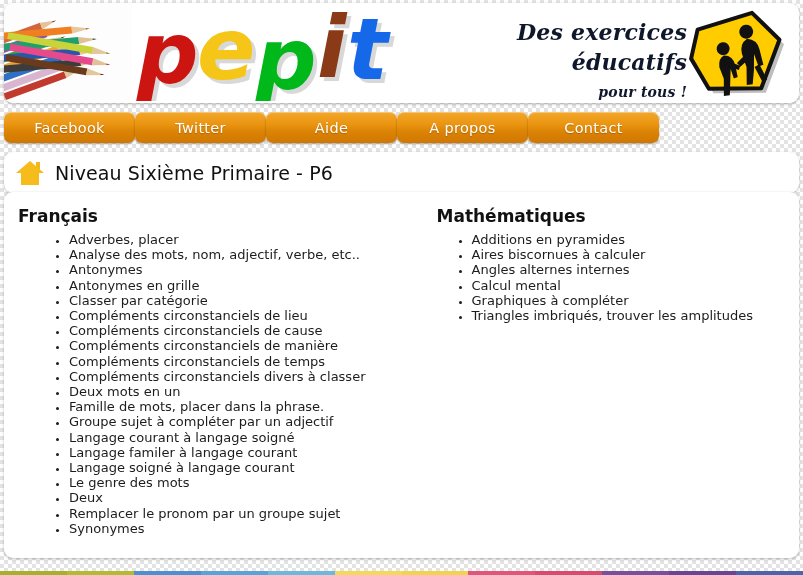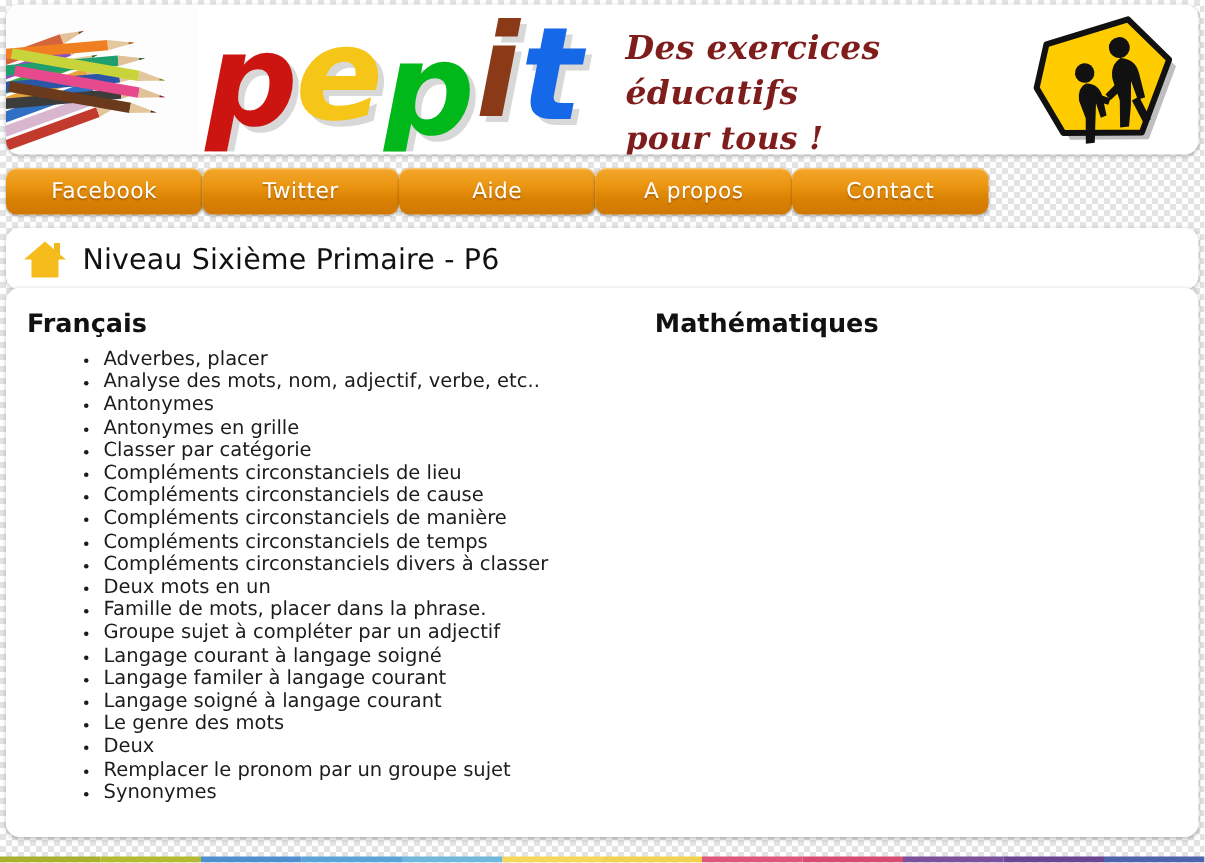--- a/index.html
+++ b/index.html
@@ -61,30 +61,30 @@
     width: 280px;
     height: 96px;
   }
   .logo-word svg { display: block; }
 
   .tagline {
     position: absolute;
     left: 413px;
     top: 14px;
     width: 270px;
-    color: #7f1d1d;
+    color: #0f172a;
     font-family: "DejaVu Serif", "Liberation Serif", serif;
     font-style: italic;
     font-weight: bold;
     font-size: 22px;
     line-height: 30px;
-    text-align: left;
+    text-align: right;
     letter-spacing: .2px;
   }
-  .tagline .l2 { display: block; font-size: 21px; }
+  .tagline .l2 { display: block; font-size: 14px; }
 
   .school-sign {
     position: absolute;
     left: 679px;
     top: 6px;
     width: 108px;
     height: 92px;
   }
   .school-sign svg { display: block; }
 
@@ -348,16 +348,24 @@
           <li>Langage soigné à langage courant</li>
           <li>Le genre des mots</li>
           <li>Deux</li>
           <li>Remplacer le pronom par un groupe sujet</li>
           <li>Synonymes</li>
         </ul>
     </div>
 
     <div class="col col-right">
       <div class="section-head">Mathématiques</div>
+      <ul class="topics">
+          <li>Additions en pyramides</li>
+          <li>Aires biscornues à calculer</li>
+          <li>Angles alternes internes</li>
+          <li>Calcul mental</li>
+          <li>Graphiques à compléter</li>
+          <li>Triangles imbriqués, trouver les amplitudes</li>
+        </ul>
     </div>
 
   </div>
 </div>
 
 </body></html>

